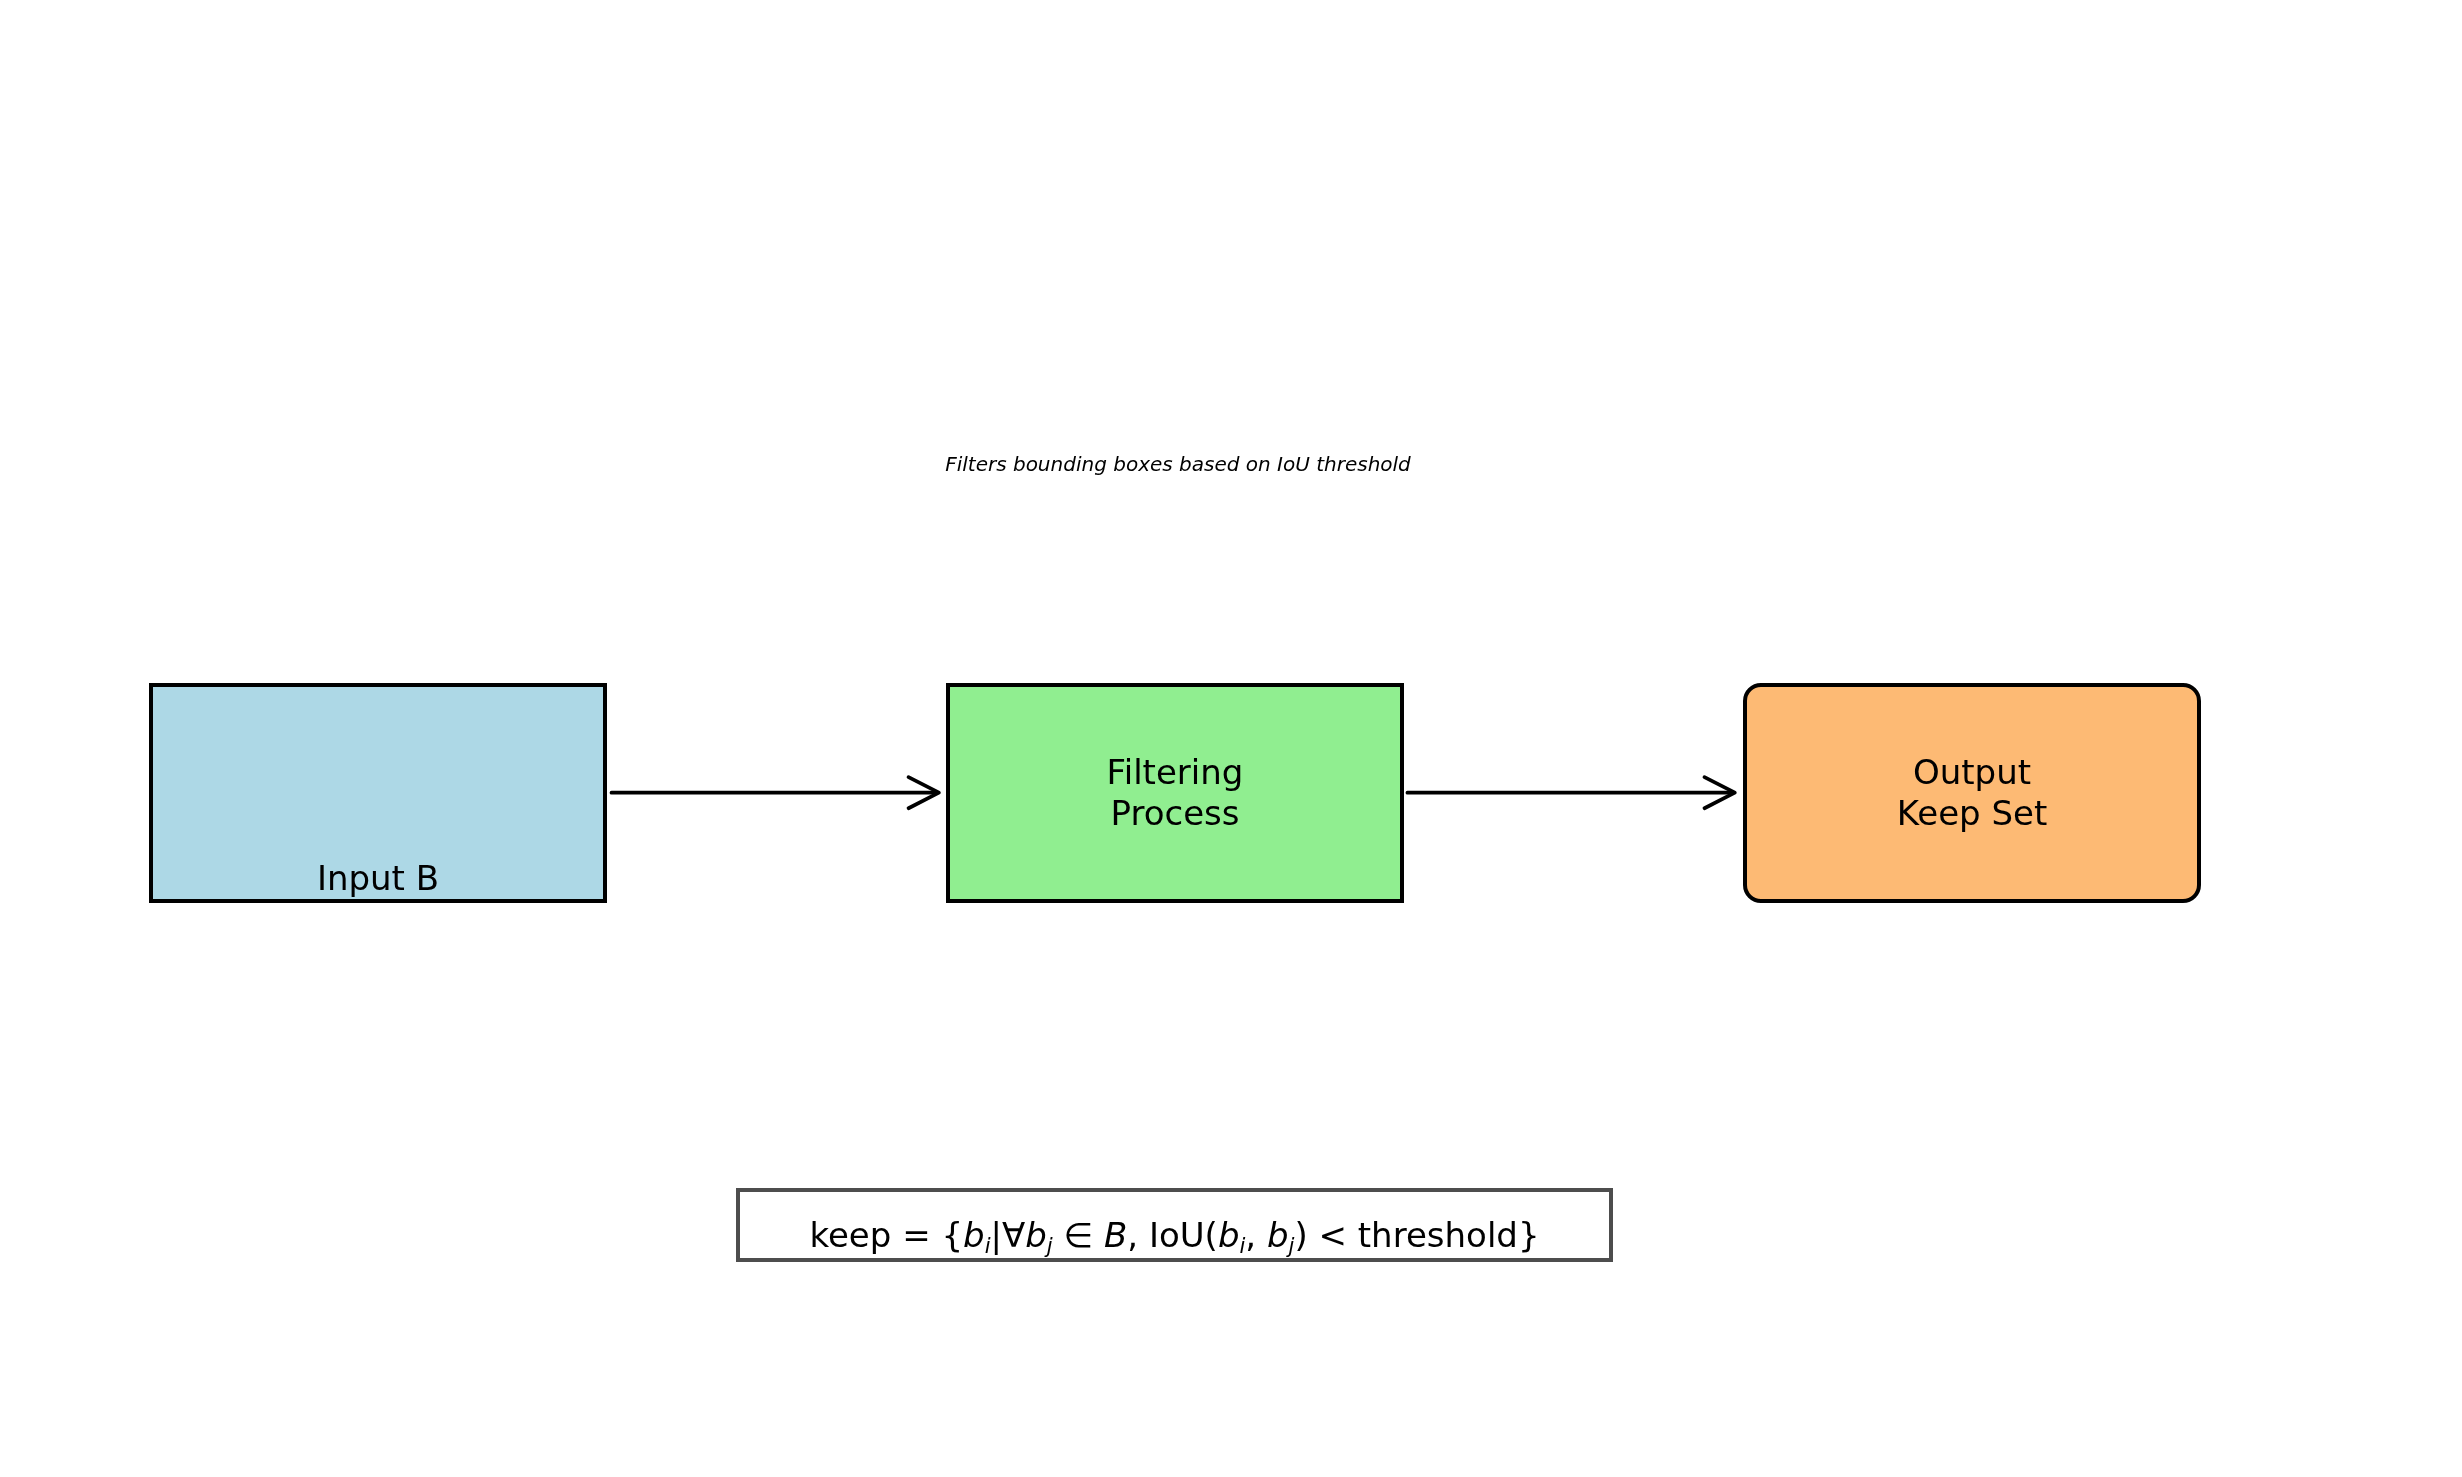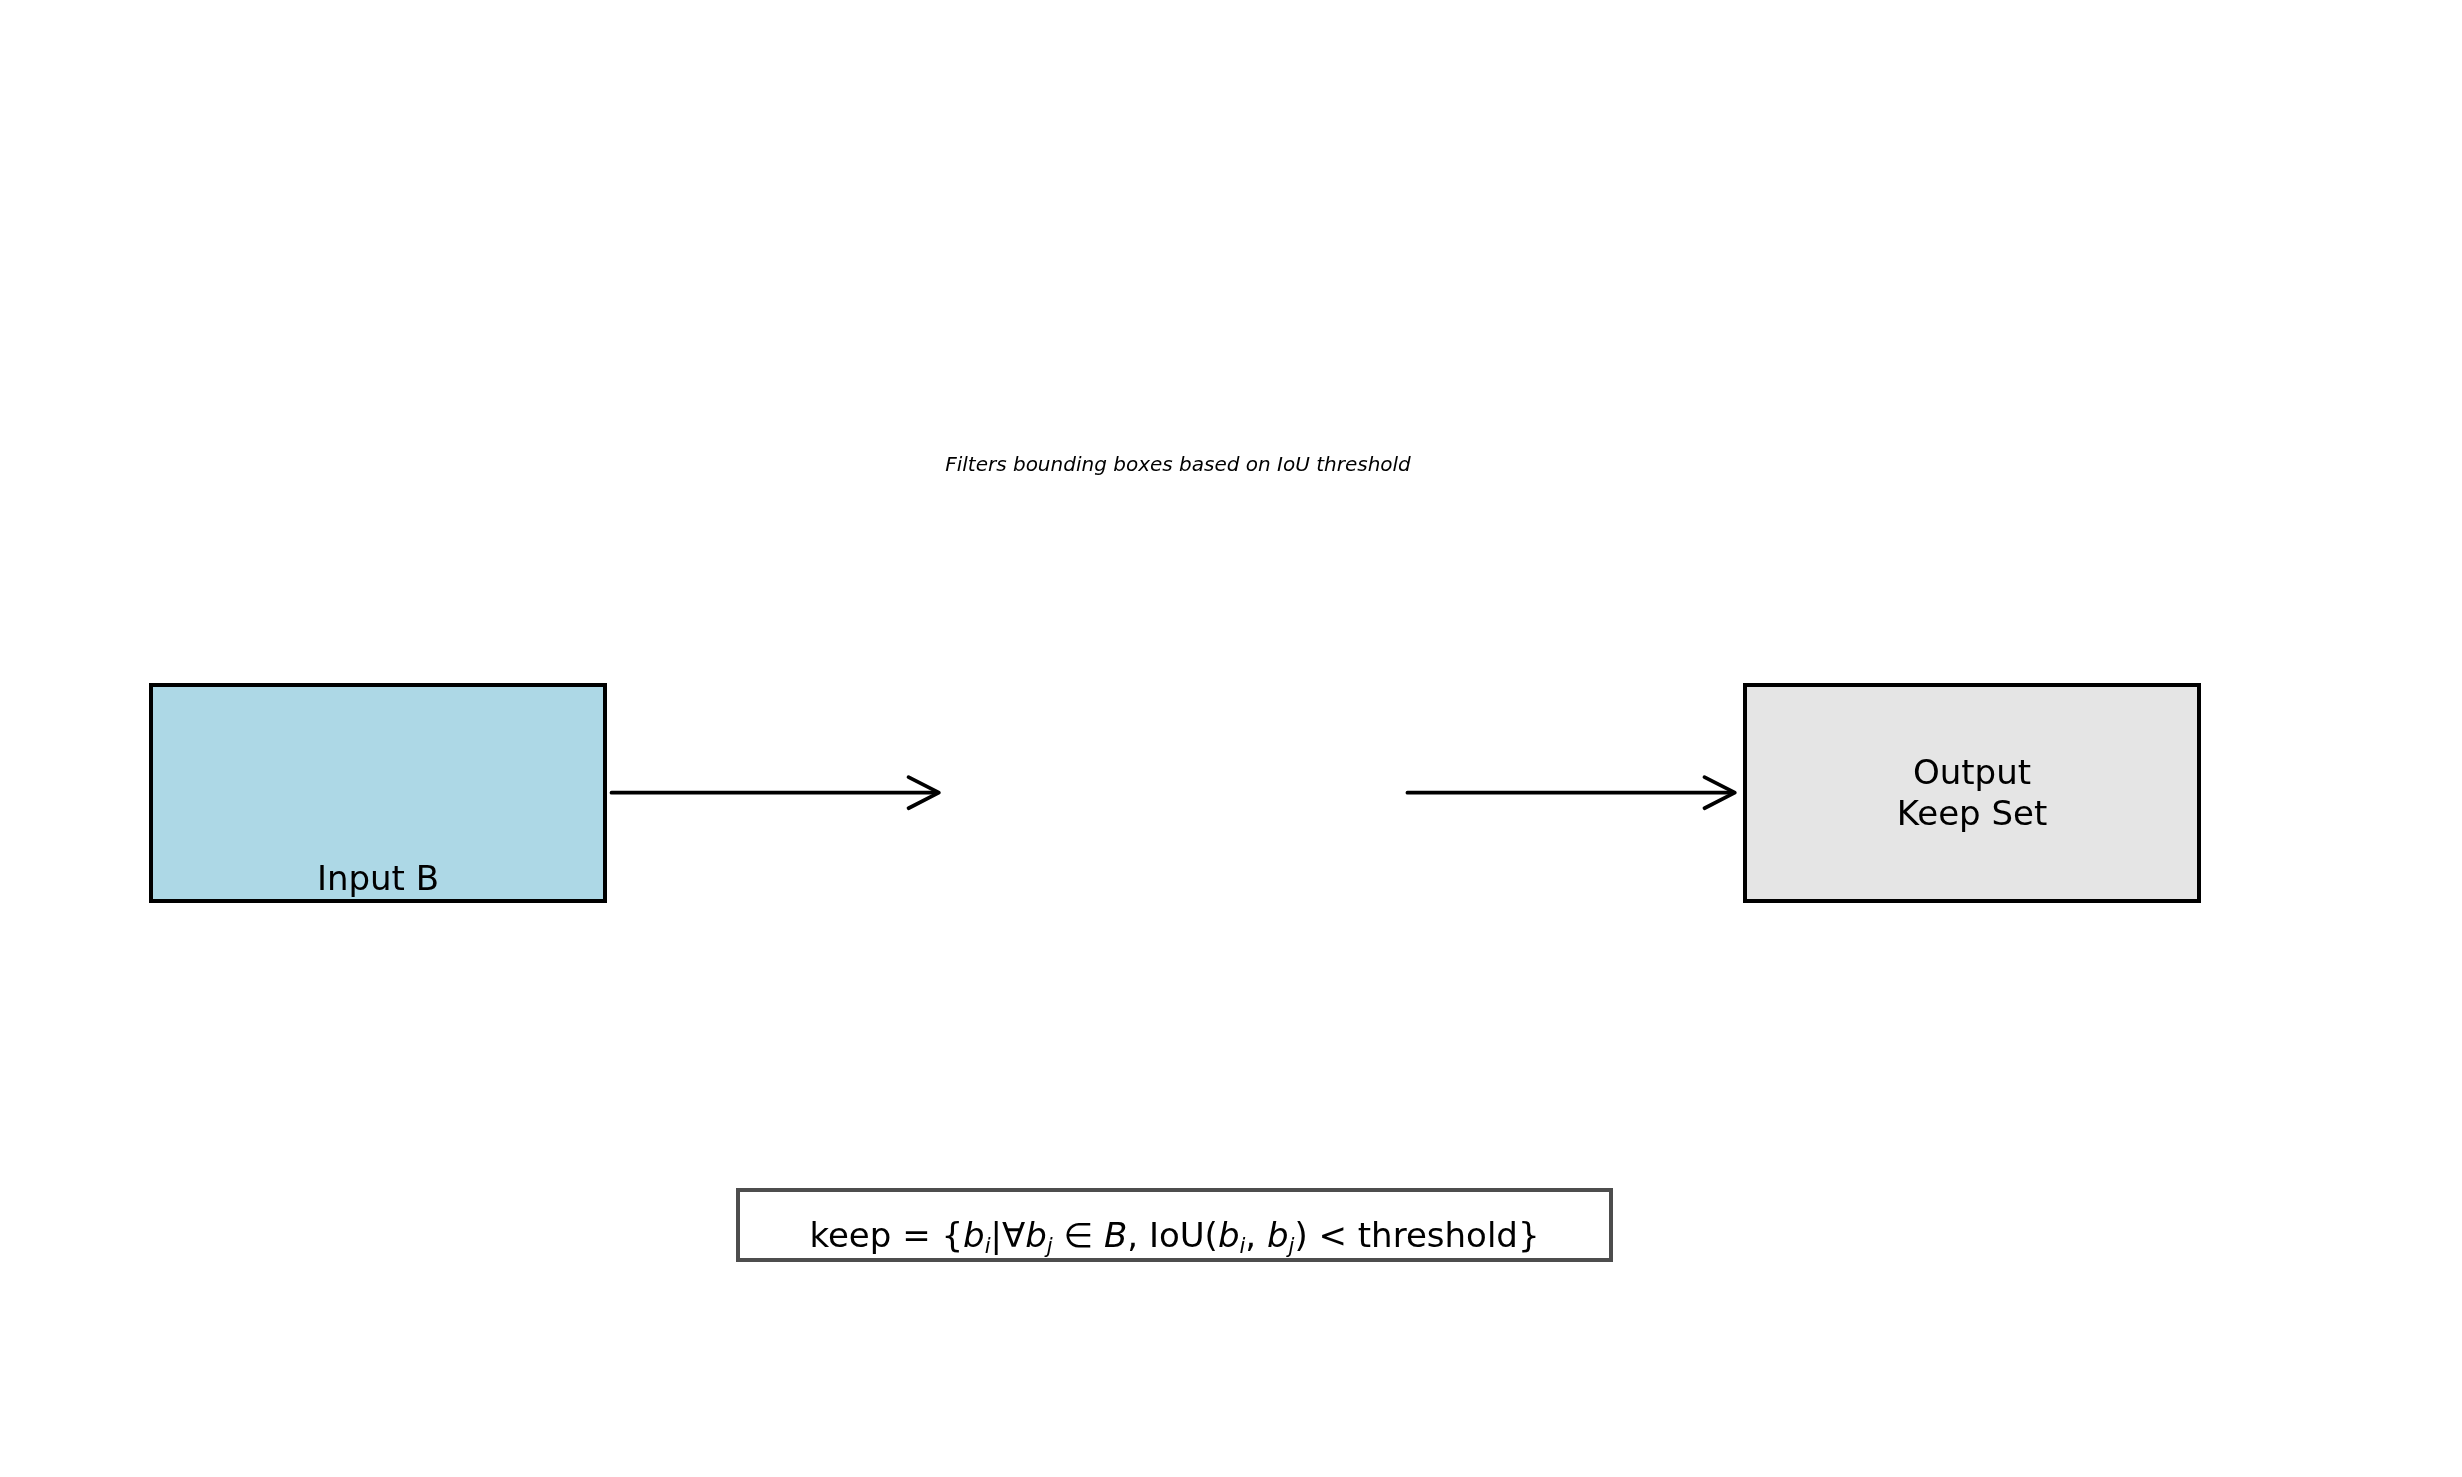--- a/index.html
+++ b/index.html
@@ -56,22 +56,26 @@
 
 <div id="canvas">
 
 
   <div class="figure-subtitle">Filters bounding boxes based on IoU threshold</div>
 
   <div class="node node-input" style="background-color: rgb(173, 216, 230);">
     <div class="node-line">Input B</div>
   </div>
 
+  <div class="node node-process" style="background-color: rgb(144, 238, 144);">
+    <div class="node-line">Filtering</div>
+    <div class="node-line">Process</div>
+  </div>
 
-  <div class="node node-output" style="background-color: #e5e5e5;">
+  <div class="node node-output" style="background-color: #fdba74; border-radius: 18px;">
     <div class="node-line">Output</div>
     <div class="node-line">Keep Set</div>
   </div>
 
   <svg id="arrow-layer" viewBox="0 0 3000 1800" xmlns="http://www.w3.org/2000/svg">
     <g>
       <path class="arrow-path" d="M 745 966 L 1141 966" style="stroke: rgb(0, 0, 0);"></path>
       <path class="arrow-path" d="M 1107 947 L 1144 966 L 1107 985" style="stroke: rgb(0, 0, 0);"></path>
     </g>
     <g>

